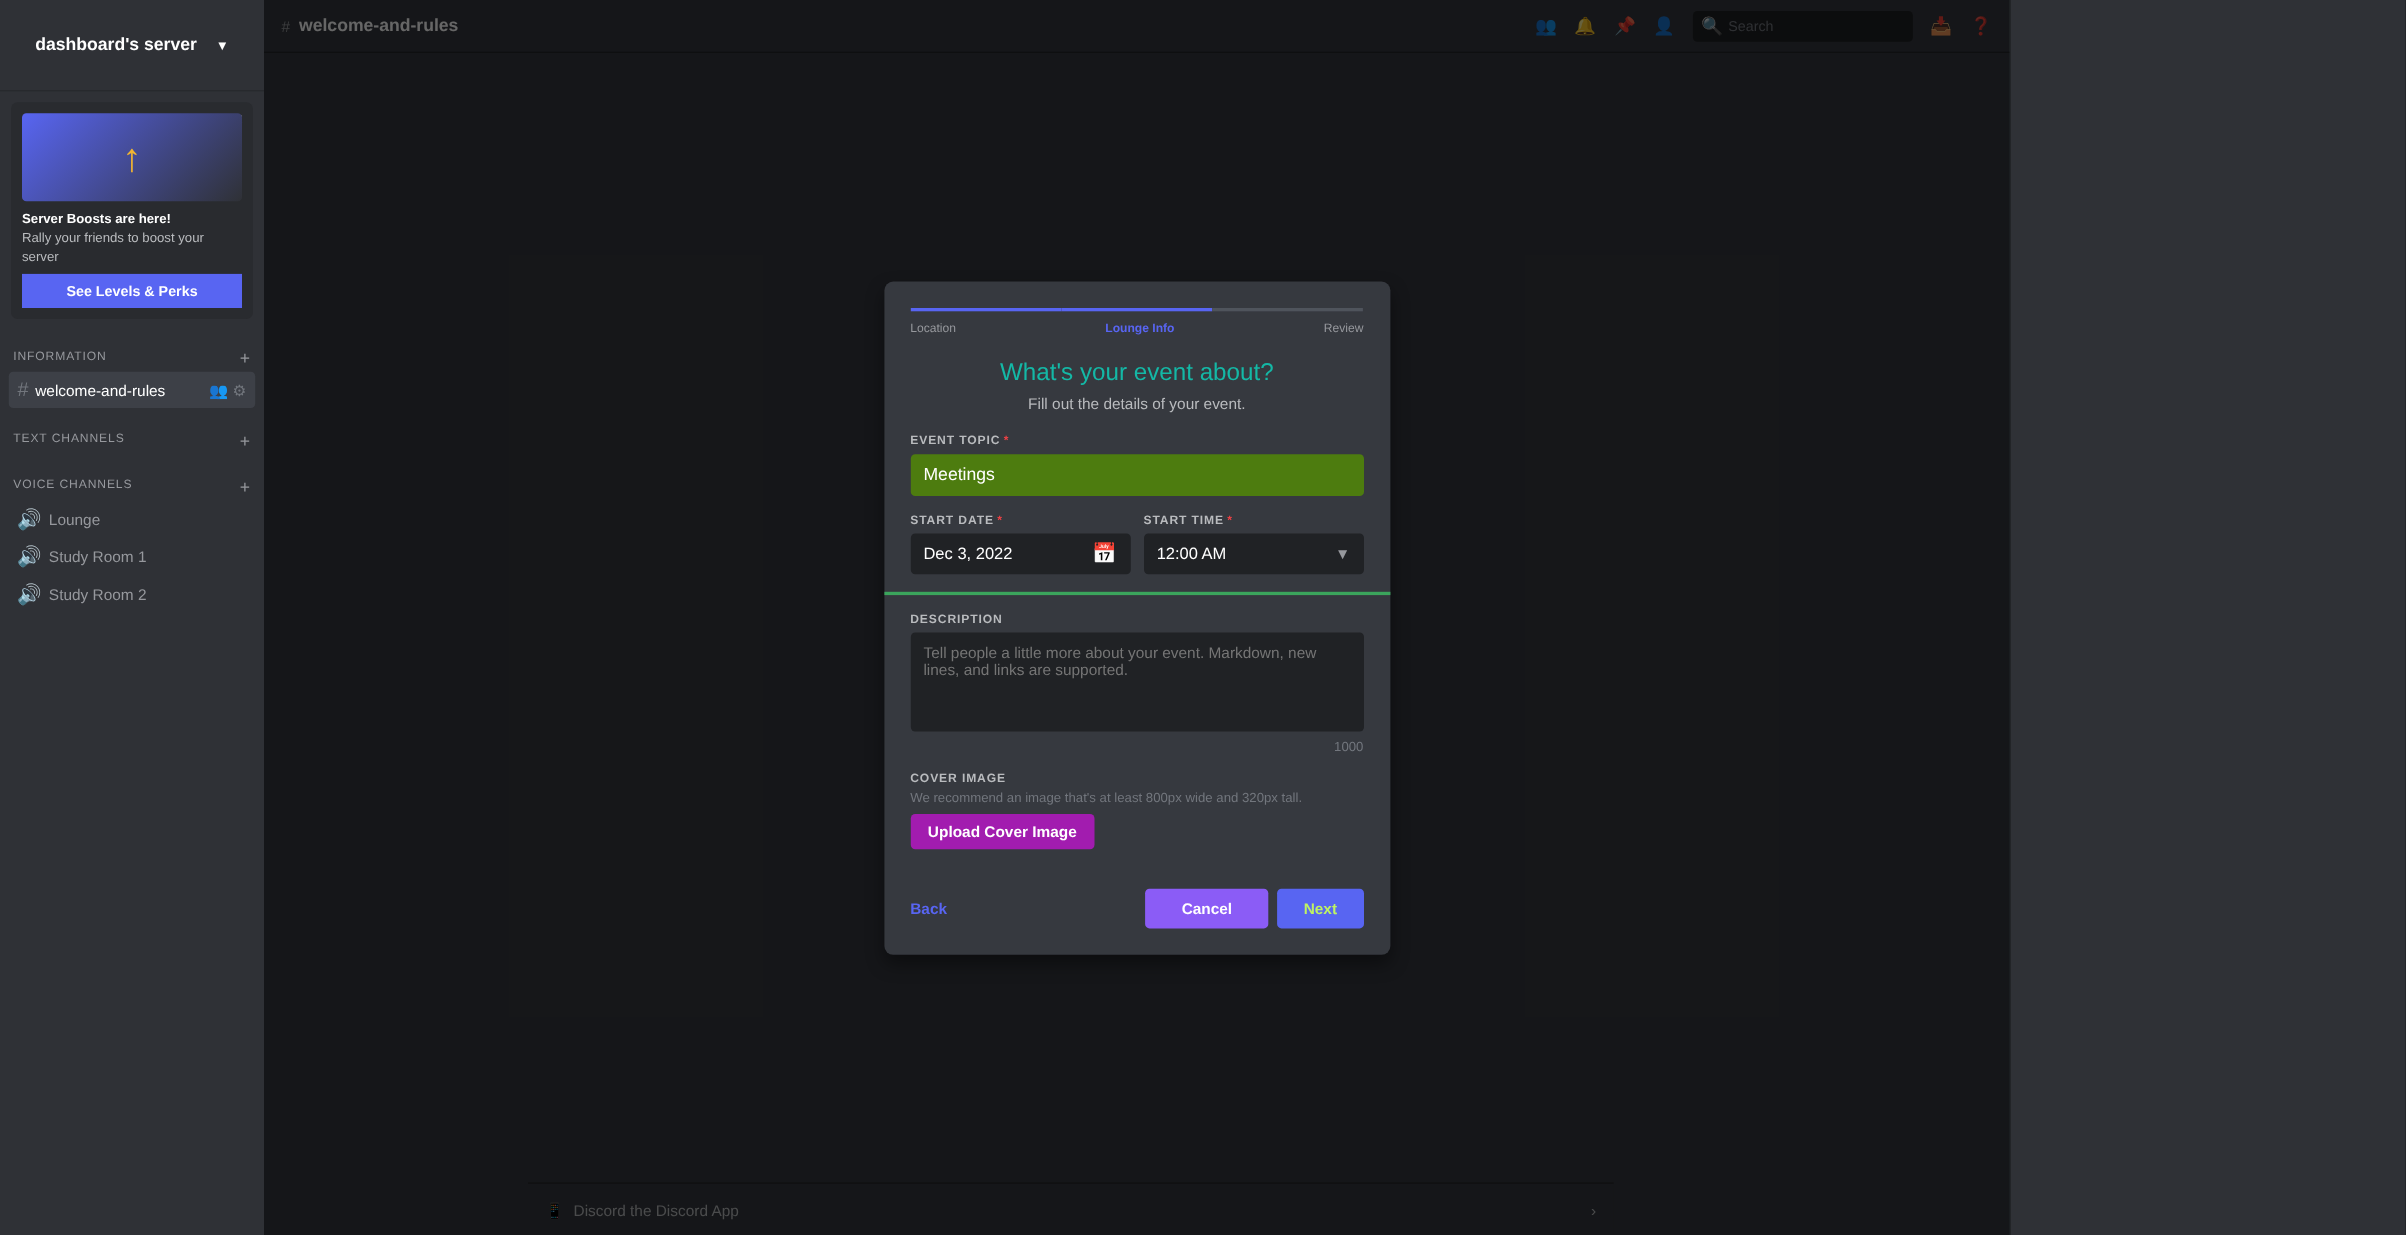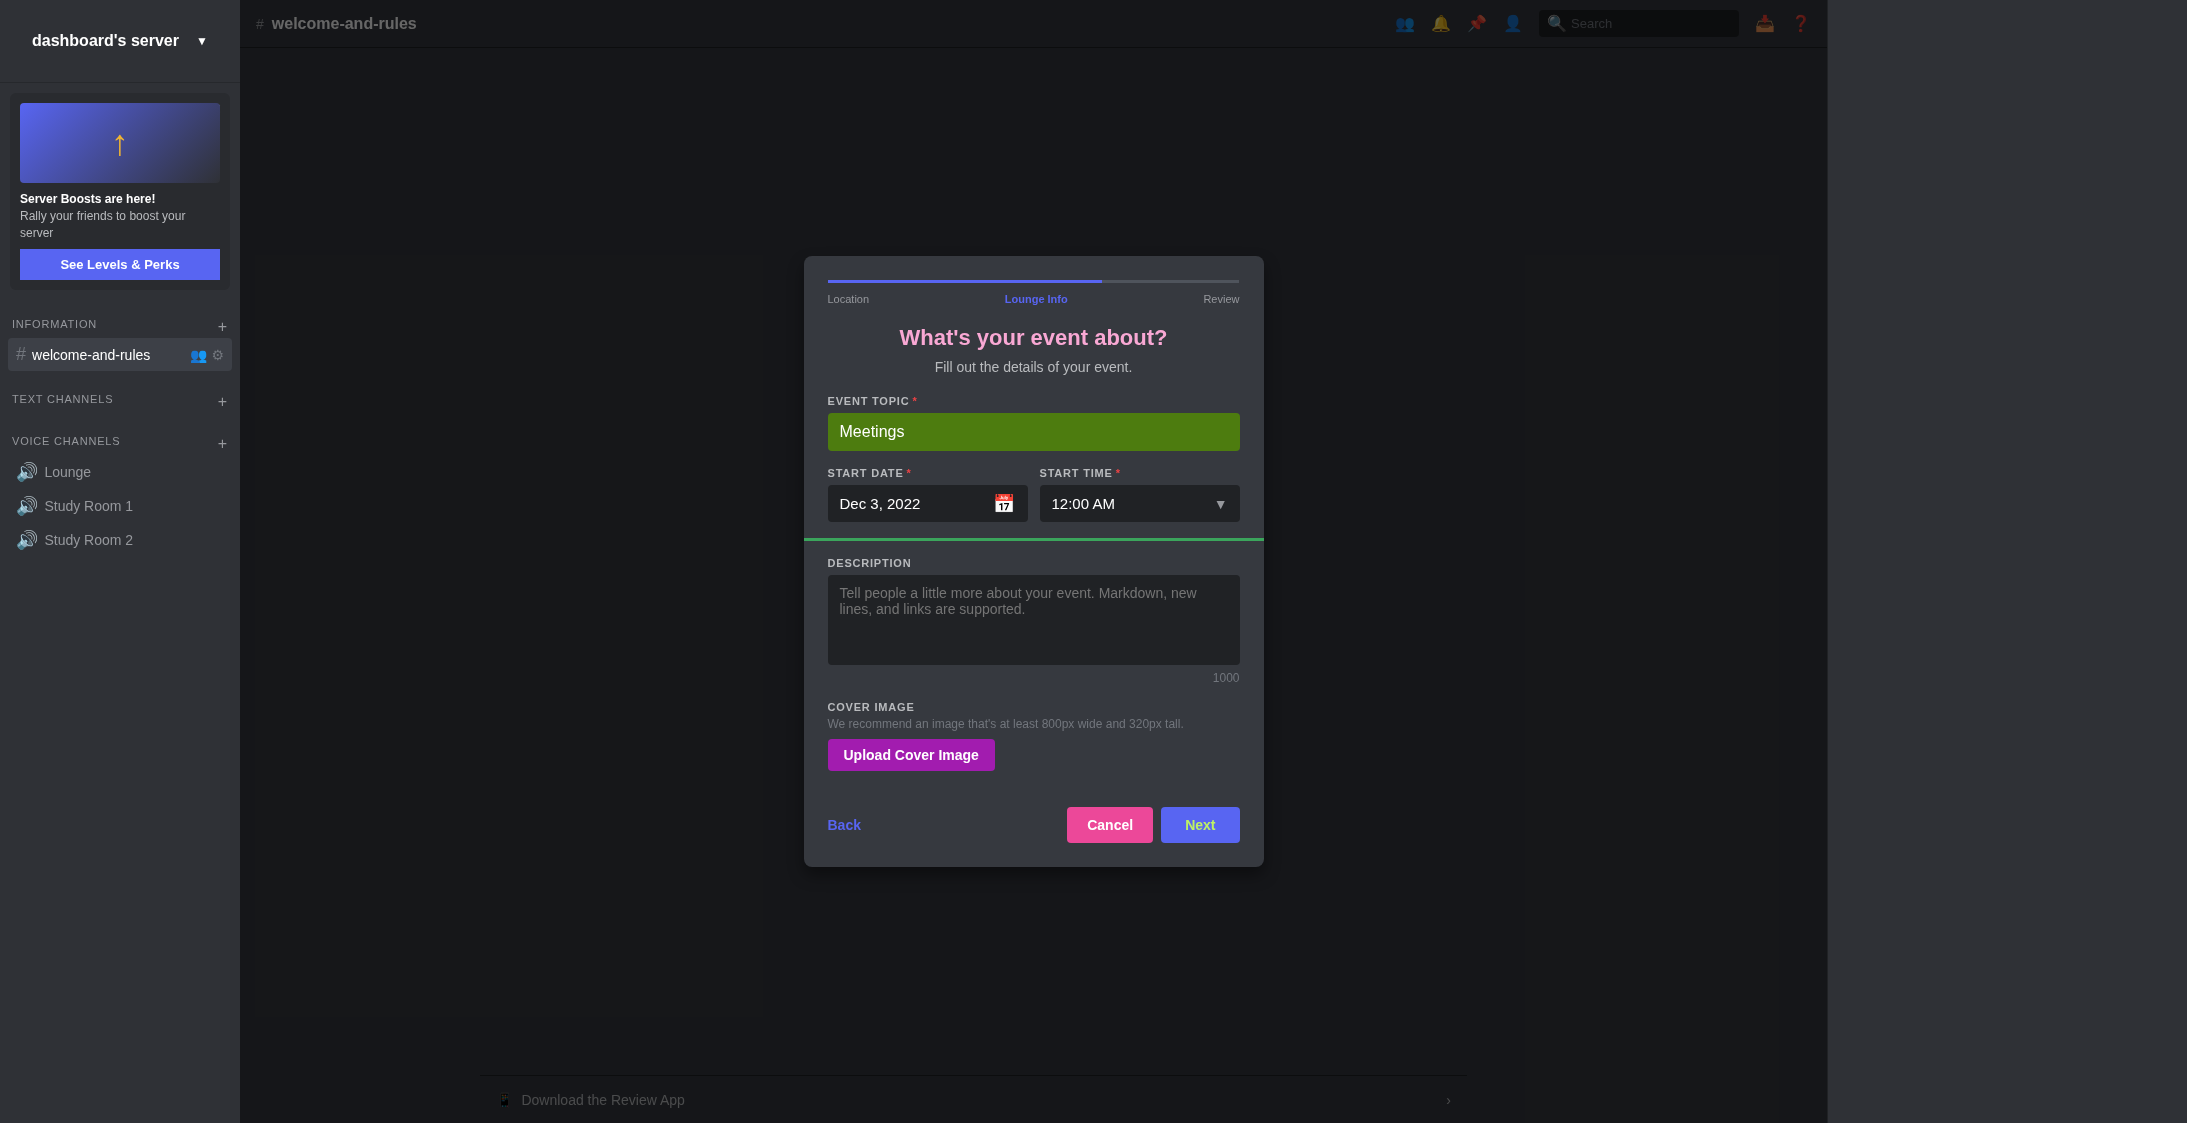--- a/index.html
+++ b/index.html
@@ -225,23 +225,23 @@
       height: 3px;
       flex: 1;
     }
     .seg.done { background: #5865f2; }
     .seg.active { background: #5865f2; }
     .seg.inactive { background: #4f545c; }
 
     
     .modal-title {
       text-align: center;
-      color: #f9a8d4;
+      color: #14b8a6;
       font-size: 22px;
-      font-weight: 700;
+      font-weight: 400;
       margin-bottom: 8px;
     }
     .modal-subtitle {
       text-align: center;
       color: #b9bbbe;
       font-size: 14px;
       margin-bottom: 20px;
     }
     .form-label {
       color: #b9bbbe;
@@ -386,25 +386,25 @@
       cursor: pointer;
       text-decoration: none;
       background: none;
       border: none;
     }
     .footer-buttons {
       display: flex;
       gap: 8px;
     }
     .cancel-btn {
-      background: #ec4899;
-      color: #fff;
-      border: none;
-      border-radius: 4px;
-      padding: 10px 20px;
+      background: #8b5cf6;
+      color: #fff;
+      border: none;
+      border-radius: 4px;
+      padding: 10px 33px;
       font-size: 14px;
       font-weight: 600;
       cursor: pointer;
     }
     .next-btn {
       background: #5865f2;
       color: #bef264;
       border: none;
       border-radius: 4px;
       padding: 10px 24px;
@@ -603,19 +603,19 @@
           <button class="cancel-btn">Cancel</button>
           <button class="next-btn">Next</button>
         </div>
       </div>
 
     </div>
   </div>
 
   <div class="download-app-bar">
     <span>📱</span>
-    <span>Download the Review App</span>
+    <span>Discord the Discord App</span>
     <span style="margin-left:auto;">›</span>
   </div>
 </div>
 
 <div class="right-panel">
 </div>
 
 </body></html>

